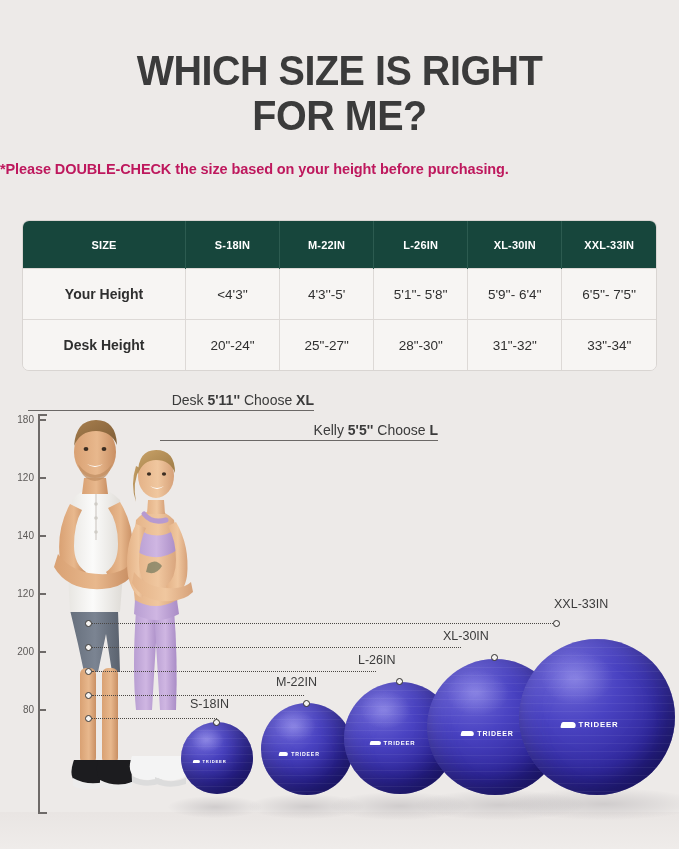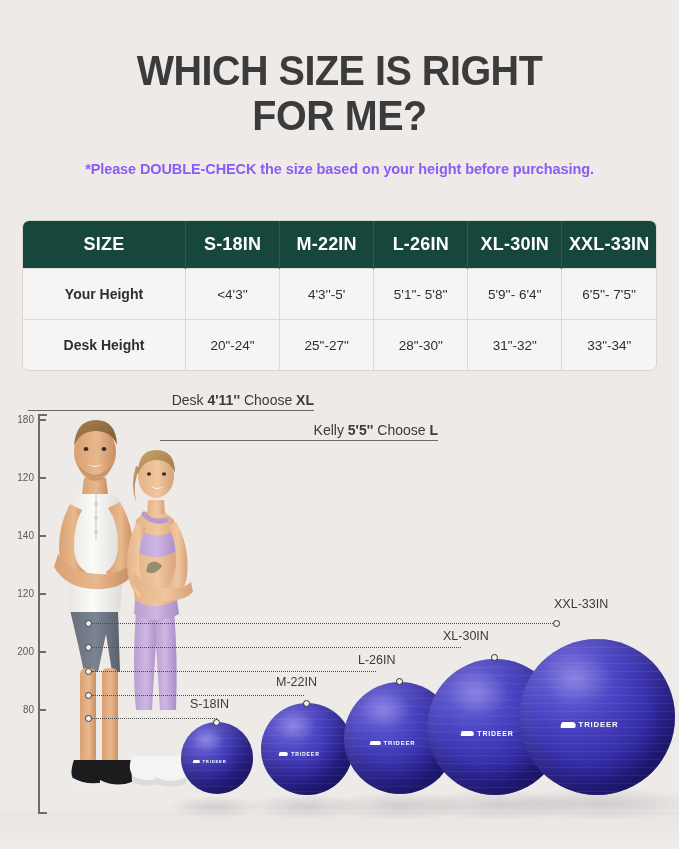--- a/index.html
+++ b/index.html
@@ -23,24 +23,23 @@
     font-weight: bold;
     letter-spacing: -0.5px;
     line-height: 1.08;
     color: #3b3b3b;
     padding-top: 48px;
     transform: scaleX(0.94);
   }
   .title .line2 { display: block; }
 
   .subtitle {
-    text-align: center;
     font-size: 14.5px;
     font-weight: bold;
-    color: #8b5cf6;
+    color: #be185d;
     margin-top: 22px;
     letter-spacing: -0.1px;
   }
 
   
   .table-wrap {
     position: absolute;
     left: 22px;
     top: 220px;
     width: 635px;
@@ -51,21 +50,21 @@
     background: #f7f5f3;
   }
   table {
     border-collapse: collapse;
     width: 100%;
     table-layout: fixed;
   }
   thead th {
     background: #17463c;
     color: #ffffff;
-    font-size: 18px;
+    font-size: 11px;
     font-weight: bold;
     height: 45px;
     letter-spacing: 0.2px;
     border-right: 1px solid #2c5b50;
   }
   thead th:last-child { border-right: none; }
   tbody td {
     height: 48px;
     text-align: center;
     font-size: 13.5px;
@@ -295,21 +294,21 @@
   <div class="tick-label" style="top:138px">140</div>
   <div class="tick" style="top:201px"></div>
   <div class="tick-label" style="top:196px">120</div>
   <div class="tick" style="top:259px"></div>
   <div class="tick-label" style="top:254px">200</div>
   <div class="tick" style="top:317px"></div>
   <div class="tick-label" style="top:312px">80</div>
 
   <div class="callout callout-alex">
     <span>Desk</span>
-    <b>4'11''</b>
+    <b>5'11''</b>
     <span>Choose</span>
     <b>XL</b>
   </div>
   <div class="callout callout-kelly">
     <span>Kelly</span>
     <b>5'5''</b>
     <span>Choose</span>
     <b>L</b>
   </div>
 

